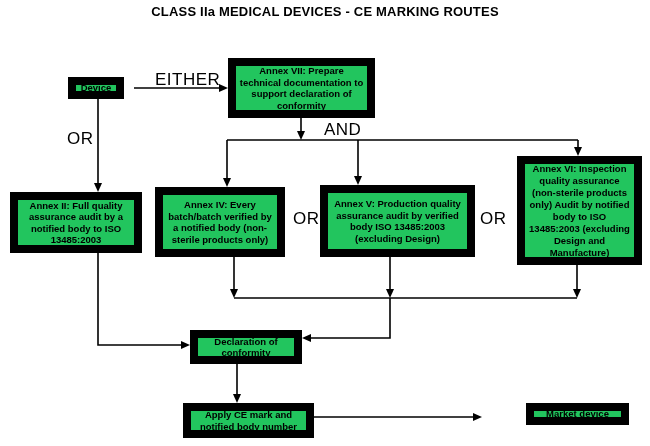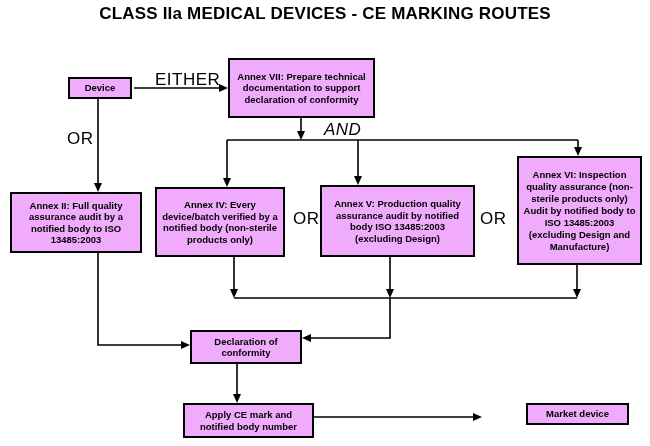--- a/index.html
+++ b/index.html
@@ -2,41 +2,41 @@
 <html><head>
 <meta charset="utf-8">
 <style>
   html,body{margin:0;padding:0;background:#ffffff;}
   .canvas{
     position:relative;width:650px;height:446px;background:#ffffff;
     font-family:"Liberation Sans",sans-serif;color:#000;overflow:hidden;
   }
   .title{
     position:absolute;top:4px;left:0;width:100%;text-align:center;
-    font-weight:bold;font-size:17px;letter-spacing:.2px;
+    font-weight:bold;font-size:13px;letter-spacing:.2px;
   }
   svg.edges{position:absolute;top:0;left:0;}
   .node{
-    position:absolute;box-sizing:border-box;background:#f0abfc;border:2px solid #000000;
+    position:absolute;box-sizing:border-box;background:#22c55e;border:8px solid #000000;
     display:flex;align-items:center;justify-content:center;text-align:center;
     font-weight:bold;font-size:9.5px;line-height:11.5px;padding:2px 3px;
   }
-  .n-device     {left:68px;  top:77px;  width:64px;  height:22px;}
+  .n-device     {left:68px;  top:77px;  width:56px;  height:22px;}
   .n-annex-vii  {left:228px; top:58px;  width:147px; height:60px;}
   .n-annex-ii   {left:10px;  top:192px; width:132px; height:61px;justify-content:flex-end;}
   .n-annex-iv   {left:155px; top:187px; width:130px; height:70px;}
   .n-annex-v    {left:320px; top:185px; width:155px; height:72px;}
   .n-annex-vi   {left:517px; top:156px; width:125px; height:109px; line-height:12px;}
   .n-declaration{left:190px; top:330px; width:112px; height:34px;}
   .n-apply      {left:183px; top:403px; width:131px; height:35px;}
   .n-market     {left:482px; top:403px; width:103px; height:22px;margin-left:44px;}
   .elabel{position:absolute;font-size:17px;font-weight:400;letter-spacing:0.5px;}
   .l-either {left:147px; top:70px;margin-left:8px;}
   .l-or-dev {left:67px;  top:129px;}
-  .l-and    {left:324px; top:120px;font-style:italic;}
+  .l-and    {left:324px; top:120px;}
   .l-or-1   {left:293px; top:209px;}
   .l-or-2   {left:480px; top:209px;}
 </style>
 </head>
 <body>
 
 <div class="canvas">
 
   <div class="title">CLASS IIa MEDICAL DEVICES - CE MARKING ROUTES</div>
 
@@ -92,25 +92,25 @@
 
   <div class="node n-annex-vii">
     <span>Annex VII: Prepare technical documentation to support declaration of conformity</span>
   </div>
 
   <div class="node n-annex-ii">
     <span>Annex II: Full quality assurance audit by a notified body to ISO 13485:2003</span>
   </div>
 
   <div class="node n-annex-iv">
-    <span>Annex IV: Every device/batch verified by a notified body (non-sterile products only)</span>
+    <span>Annex IV: Every batch/batch verified by a notified body (non-sterile products only)</span>
   </div>
 
   <div class="node n-annex-v">
-    <span>Annex V: Production quality assurance audit by notified body ISO 13485:2003 (excluding Design)</span>
+    <span>Annex V: Production quality assurance audit by verified body ISO 13485:2003 (excluding Design)</span>
   </div>
 
   <div class="node n-annex-vi">
     <span>Annex VI: Inspection quality assurance (non-sterile products only) Audit by notified body to ISO 13485:2003 (excluding Design and Manufacture)</span>
   </div>
 
   <div class="node n-declaration">
     <span>Declaration of conformity</span>
   </div>
 

